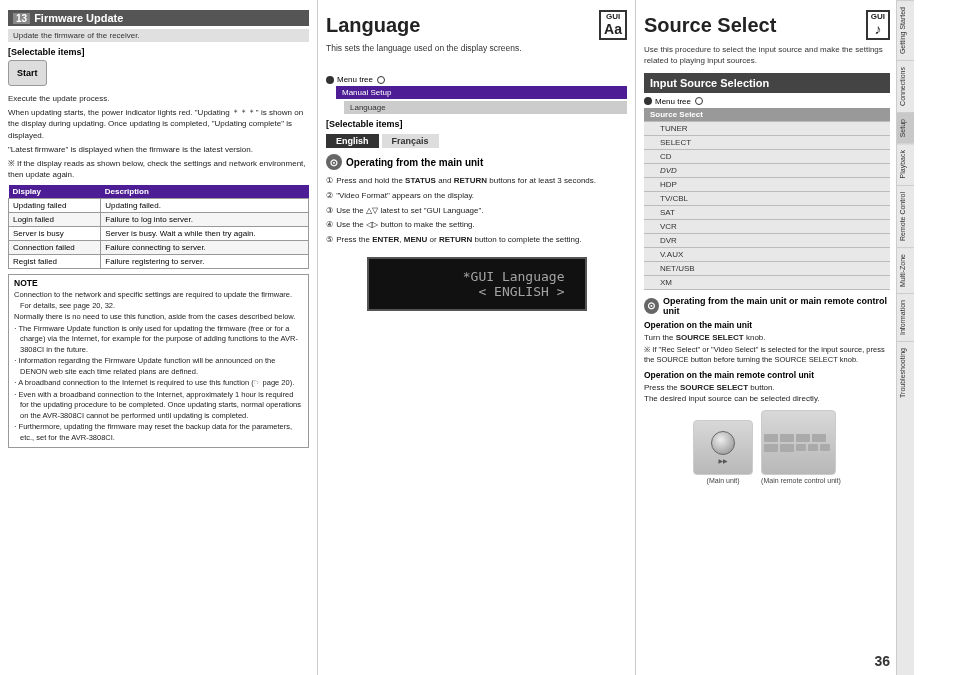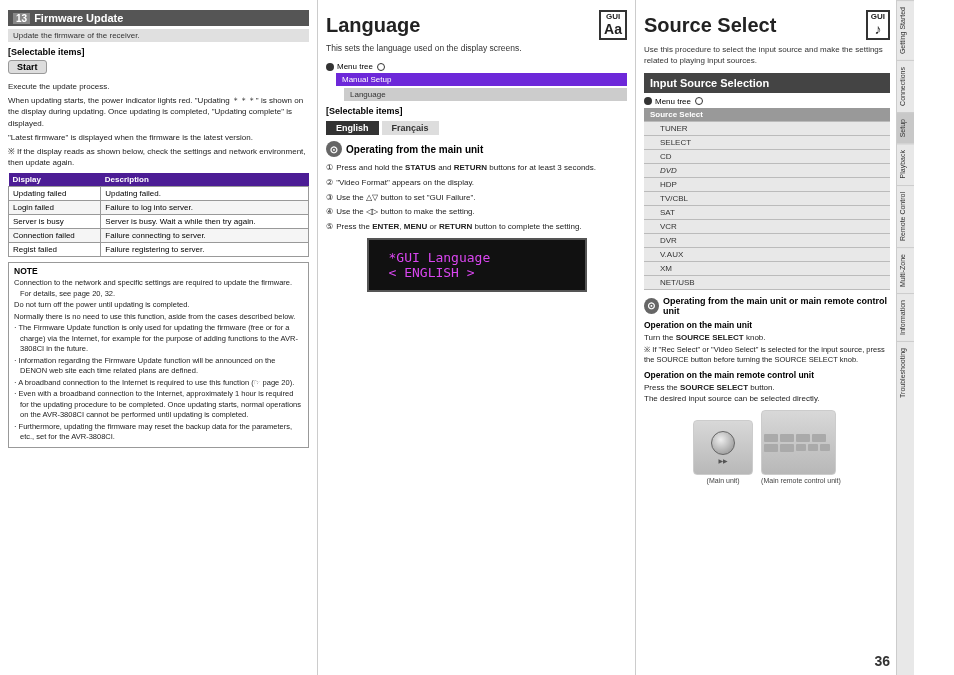--- a/index.html
+++ b/index.html
@@ -102,21 +102,21 @@
       font-weight: bold;
       margin-bottom: 3px;
       margin-top: 4px;
     }
 
     .start-btn {
       display: inline-block;
       background: #ddd;
       border: 1px solid #999;
       border-radius: 3px;
-      padding: 1px 8px;
+      padding: 7px 8px;
       font-size: 9px;
       font-weight: bold;
       margin-bottom: 4px;
     }
 
     .note-text {
       font-size: 8px;
       line-height: 1.4;
       color: #222;
       margin-bottom: 3px;
@@ -188,21 +188,21 @@
       font-weight: bold;
       display: flex;
       flex-direction: column;
       align-items: center;
       line-height: 1.1;
     }
 
     .lang-desc {
       font-size: 8.5px;
       color: #333;
-      margin-bottom: 7px;
+      margin-bottom: 20px;
       line-height: 1.4;
     }
 
     .menu-tree-row {
       display: flex;
       align-items: center;
       font-size: 8px;
       margin-bottom: 2px;
     }
 
@@ -220,21 +220,21 @@
       width: 8px;
       height: 8px;
       border-radius: 50%;
       border: 1.5px solid #333;
       display: inline-block;
       margin-right: 3px;
       flex-shrink: 0;
     }
 
     .tree-bar {
-      background: #6d28d9;
+      background: #4c1d95;
       color: #fff;
       padding: 2px 6px;
       font-size: 8px;
       margin-left: 2px;
       flex-grow: 1;
     }
 
     .tree-bar-indent {
       background: #ccc;
       color: #333;
@@ -301,26 +301,26 @@
       gap: 3px;
       margin-bottom: 2px;
     }
 
     .step-num {
       flex-shrink: 0;
     }
 
     .display-box {
       background: #111;
-      color: #d946ef;
+      color: #a3a3a3;
       font-family: monospace;
       font-size: 13px;
       padding: 10px 20px;
-      text-align: left;
-      margin: 4px auto;
+      text-align: right;
+      margin: 10px auto;
       width: 220px;
       border: 2px solid #555;
     }
 
     
     .source-header {
       font-size: 20px;
       font-weight: bold;
       color: #222;
       margin-bottom: 4px;
@@ -502,21 +502,20 @@
           <td>Regist failed</td>
           <td>Failure registering to server.</td>
         </tr>
       </tbody>
   </table>
 
   <div class="note-box">
     <div class="note-title">NOTE</div>
     <div id="note-items-container">
         <div class="note-item">Connection to the network and specific settings are required to update the firmware. For details, see page 20, 32.</div>
-        <div class="note-item">Do not turn off the power until updating is completed.</div>
         <div class="note-item">Normally there is no need to use this function, aside from the cases described below.</div>
         <div class="note-item">· The Firmware Update function is only used for updating the firmware (free or for a charge) via the Internet, for example for the purpose of adding functions to the AVR-3808CI in the future.</div>
         <div class="note-item">· Information regarding the Firmware Update function will be announced on the DENON web site each time related plans are defined.</div>
         <div class="note-item">· A broadband connection to the Internet is required to use this function (☞ page 20).</div>
         <div class="note-item">· Even with a broadband connection to the Internet, approximately 1 hour is required for the updating procedure to be completed. Once updating starts, normal operations on the AVR-3808CI cannot be performed until updating is completed.</div>
         <div class="note-item">· Furthermore, updating the firmware may reset the backup data for the parameters, etc., set for the AVR-3808CI.</div>
       </div>
   </div>
 </div>
 
@@ -559,21 +558,21 @@
   <div class="step-item">
         <span class="step-num">①</span>
         <span>Press and hold the <b>STATUS</b> and <b>RETURN</b> buttons for at least 3 seconds.</span>
       </div>
       <div class="step-item">
         <span class="step-num">②</span>
         <span>"Video Format" appears on the display.</span>
       </div>
       <div class="step-item">
         <span class="step-num">③</span>
-        <span>Use the △▽ button to set "GUI Failure".</span>
+        <span>Use the △▽ latest to set "GUI Language".</span>
       </div>
       <div class="step-item">
         <span class="step-num">④</span>
         <span>Use the ◁▷ button to make the setting.</span>
       </div>
       <div class="step-item">
         <span class="step-num">⑤</span>
         <span>Press the <b>ENTER</b>, <b>MENU</b> or <b>RETURN</b> button to complete the setting.</span>
       </div>
     </div>
@@ -607,22 +606,22 @@
       <div class="source-item" style="background: rgb(232, 232, 232); padding-left: 16px;">TUNER</div>
       <div class="source-item" style="background: rgb(232, 232, 232); padding-left: 16px;">SELECT</div>
       <div class="source-item" style="background: rgb(232, 232, 232); padding-left: 16px;">CD</div>
       <div class="source-item" style="background: rgb(232, 232, 232); padding-left: 16px; font-style: italic;">DVD</div>
       <div class="source-item" style="background: rgb(232, 232, 232); padding-left: 16px;">HDP</div>
       <div class="source-item" style="background: rgb(232, 232, 232); padding-left: 16px;">TV/CBL</div>
       <div class="source-item" style="background: rgb(232, 232, 232); padding-left: 16px;">SAT</div>
       <div class="source-item" style="background: rgb(232, 232, 232); padding-left: 16px;">VCR</div>
       <div class="source-item" style="background: rgb(232, 232, 232); padding-left: 16px;">DVR</div>
       <div class="source-item" style="background: rgb(232, 232, 232); padding-left: 16px;">V.AUX</div>
+      <div class="source-item" style="background: rgb(232, 232, 232); padding-left: 16px;">NET/USB</div>
       <div class="source-item" style="background: rgb(232, 232, 232); padding-left: 16px;">XM</div>
-      <div class="source-item" style="background: rgb(232, 232, 232); padding-left: 16px;">NET/USB</div>
     </div>
 
   <div class="op-section-title">
     <span class="op-icon">⊙</span>
     <span>Operating from the main unit or main remote control unit</span>
   </div>
 
   <div class="op-sub-title">Operation on the main unit</div>
   <div class="op-text">Turn the <b>SOURCE SELECT</b> knob.</div>
   <div class="op-text" style="font-size:7.5px;margin-top:2px;">※ If "Rec Select" or "Video Select" is selected for the input source, press the SOURCE button before turning the SOURCE SELECT knob.</div>

